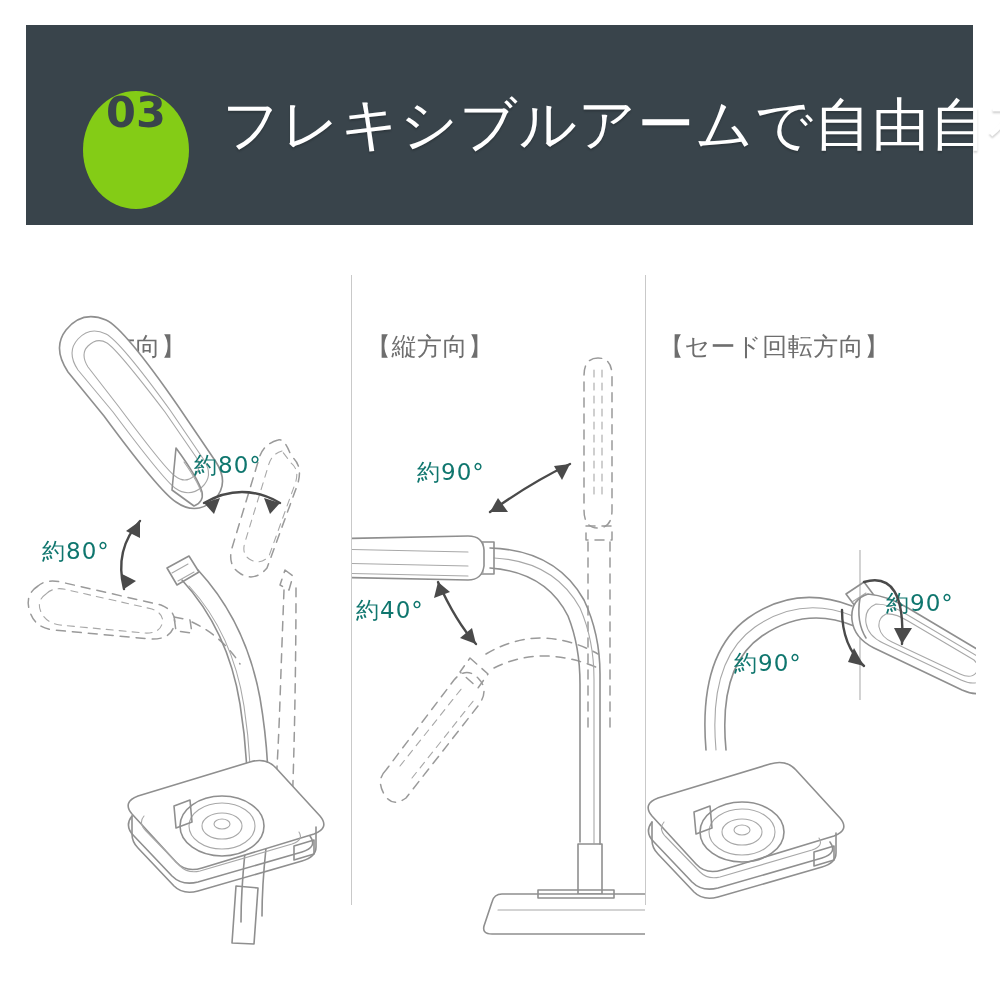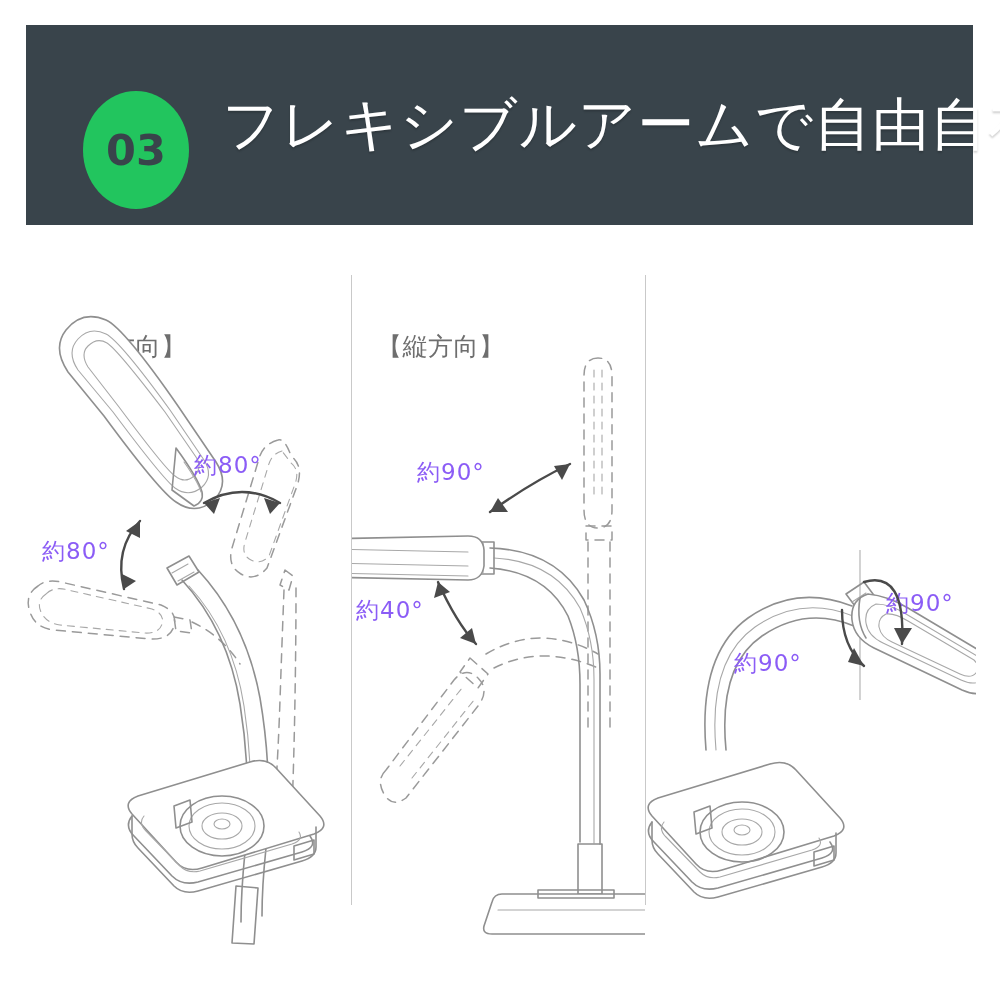--- a/index.html
+++ b/index.html
@@ -24,23 +24,23 @@
     height: 200px;
     background: #39444b;
   }
   #step-badge {
     position: absolute;
     left: 57px;
     top: 66px;
     width: 106px;
     height: 118px;
     border-radius: 50%;
-    background: #22c55e;
+    background: #84cc16;
     display: flex;
-    align-items: center;
+    align-items: flex-start;
     justify-content: center;
   }
   #step-badge-number {
     font-size: 43px;
     font-weight: 700;
     color: #39444b;
     letter-spacing: 0px;
     line-height: 1;
   }
   #header-title {
@@ -84,21 +84,21 @@
   .panel-label {
     position: absolute;
     top: 80px;
     font-size: 25px;
     color: #6e6e6e;
     font-weight: 400;
     letter-spacing: 0.5px;
     white-space: nowrap;
   }
   #panel-0 .panel-label { left: 33px; }
-  #panel-1 .panel-label { left: 25px; }
+  #panel-1 .panel-label { left: 14px; }
   #panel-2 .panel-label { left: 13px; }
 
   .panel-figure {
     position: absolute;
     left: 0;
     top: 0;
     width: 100%;
     height: 700px;
   }
   .panel-figure svg { display: block; width: 100%; height: 100%; }
@@ -110,21 +110,21 @@
   .ghost-t{ fill: none; stroke: #a8a8a8; stroke-width: 1.1; stroke-linecap: round; stroke-linejoin: round;
           stroke-dasharray: 7 6; }
   .fillw { fill: #ffffff; }
   .arrow { fill: none; stroke: #4a4a4a; stroke-width: 2.4; stroke-linecap: round; stroke-linejoin: round; }
   .arrowhead { fill: #4a4a4a; }
   .refline { fill: none; stroke: #b5b5b5; stroke-width: 1.2; }
 
   .ang-label {
     position: absolute;
     font-size: 23px;
-    color: #8b5cf6;
+    color: #0f766e;
     letter-spacing: 1px;
     white-space: nowrap;
   }
 </style>
 </head>
 <body>
 
 <div id="header-band">
   <div id="step-badge">
     <span id="step-badge-number">03</span>
@@ -280,20 +280,21 @@
         <g>
           <path class="arrow" d="M86 332 q18 40 38 62"></path>
           <polygon class="arrowhead" points="86,332 82,348 98,342"></polygon>
           <polygon class="arrowhead" points="124,394 120,378 108,388"></polygon>
         </g>
       </svg>
     </div>
   </div>
 
   <div class="panel" id="panel-2">
+    <div class="panel-label">【セード回転方向】</div>
 
     <div class="panel-figure">
       <svg viewBox="0 0 330 700" preserveAspectRatio="xMidYMid meet">
 
         <line class="refline" x1="214" y1="300" x2="214" y2="450"></line>
 
         <g>
           <path class="ln" d="M60 500 q-8 -96 42 -132 q48 -34 104 -12"></path>
           <path class="ln" d="M80 500 q-8 -84 36 -114 q44 -30 92 -10"></path>
           <path class="ln-t" d="M70 500 q-8 -90 39 -123 q46 -32 98 -11"></path>

